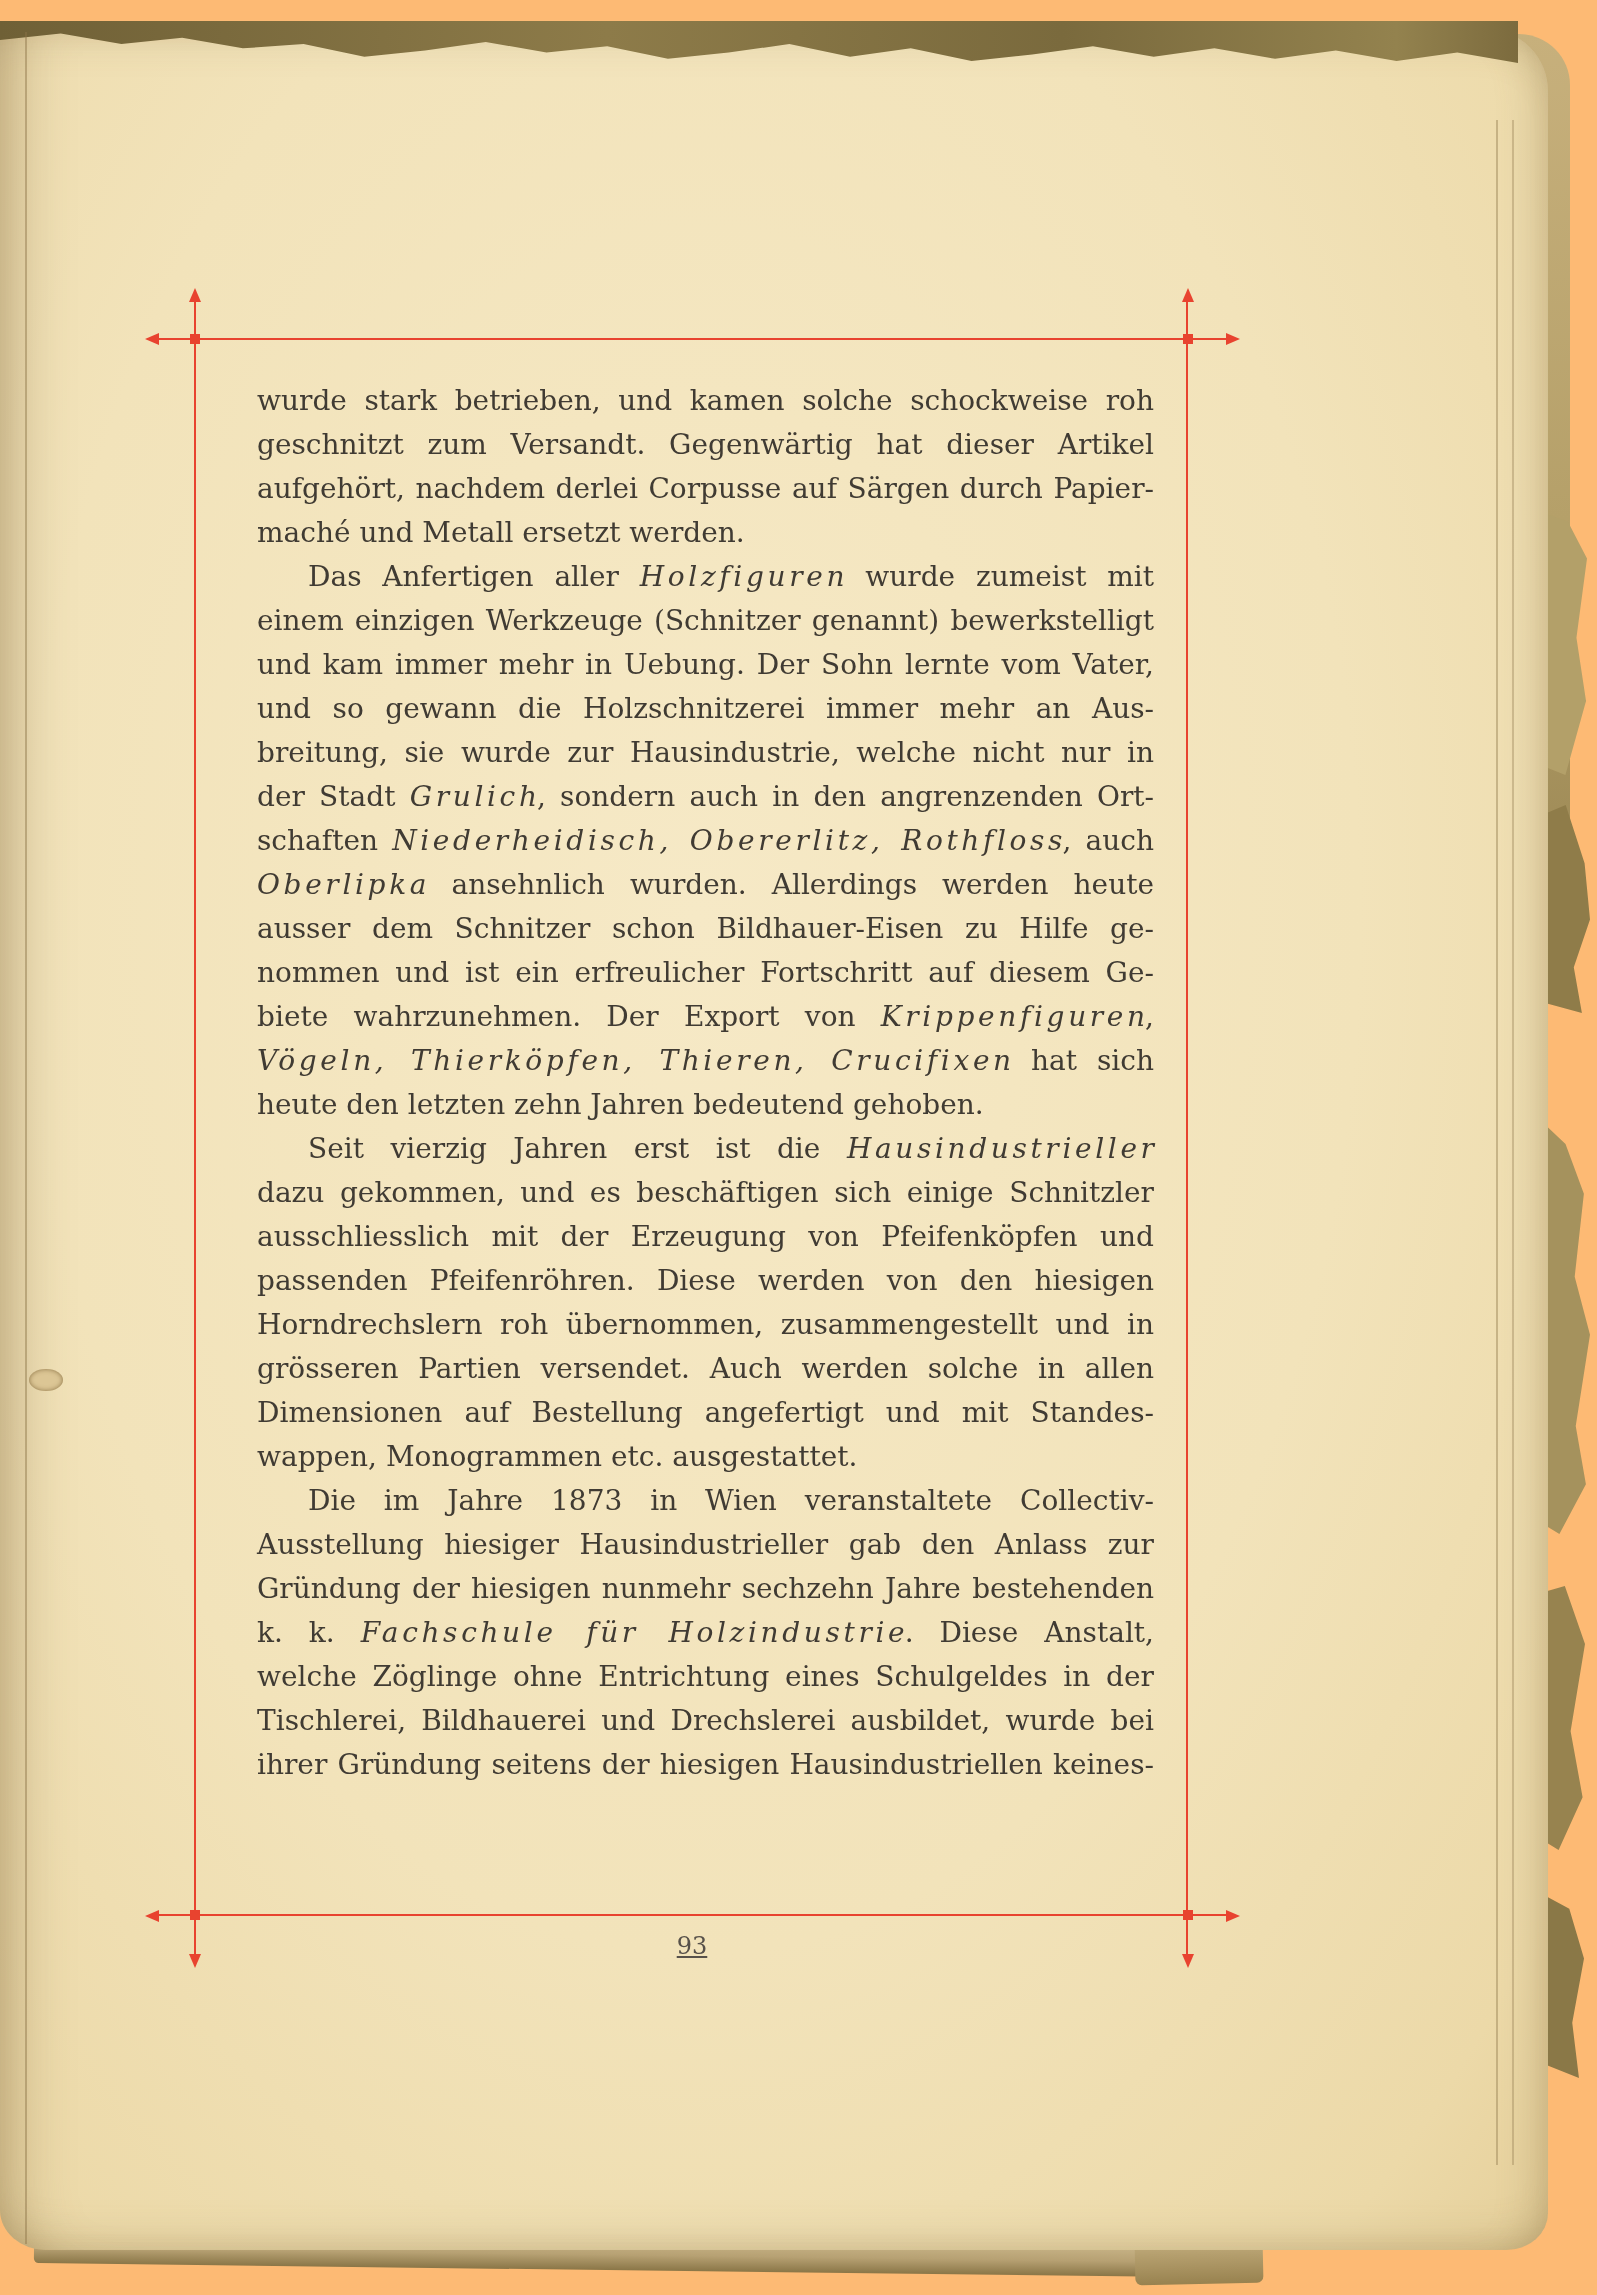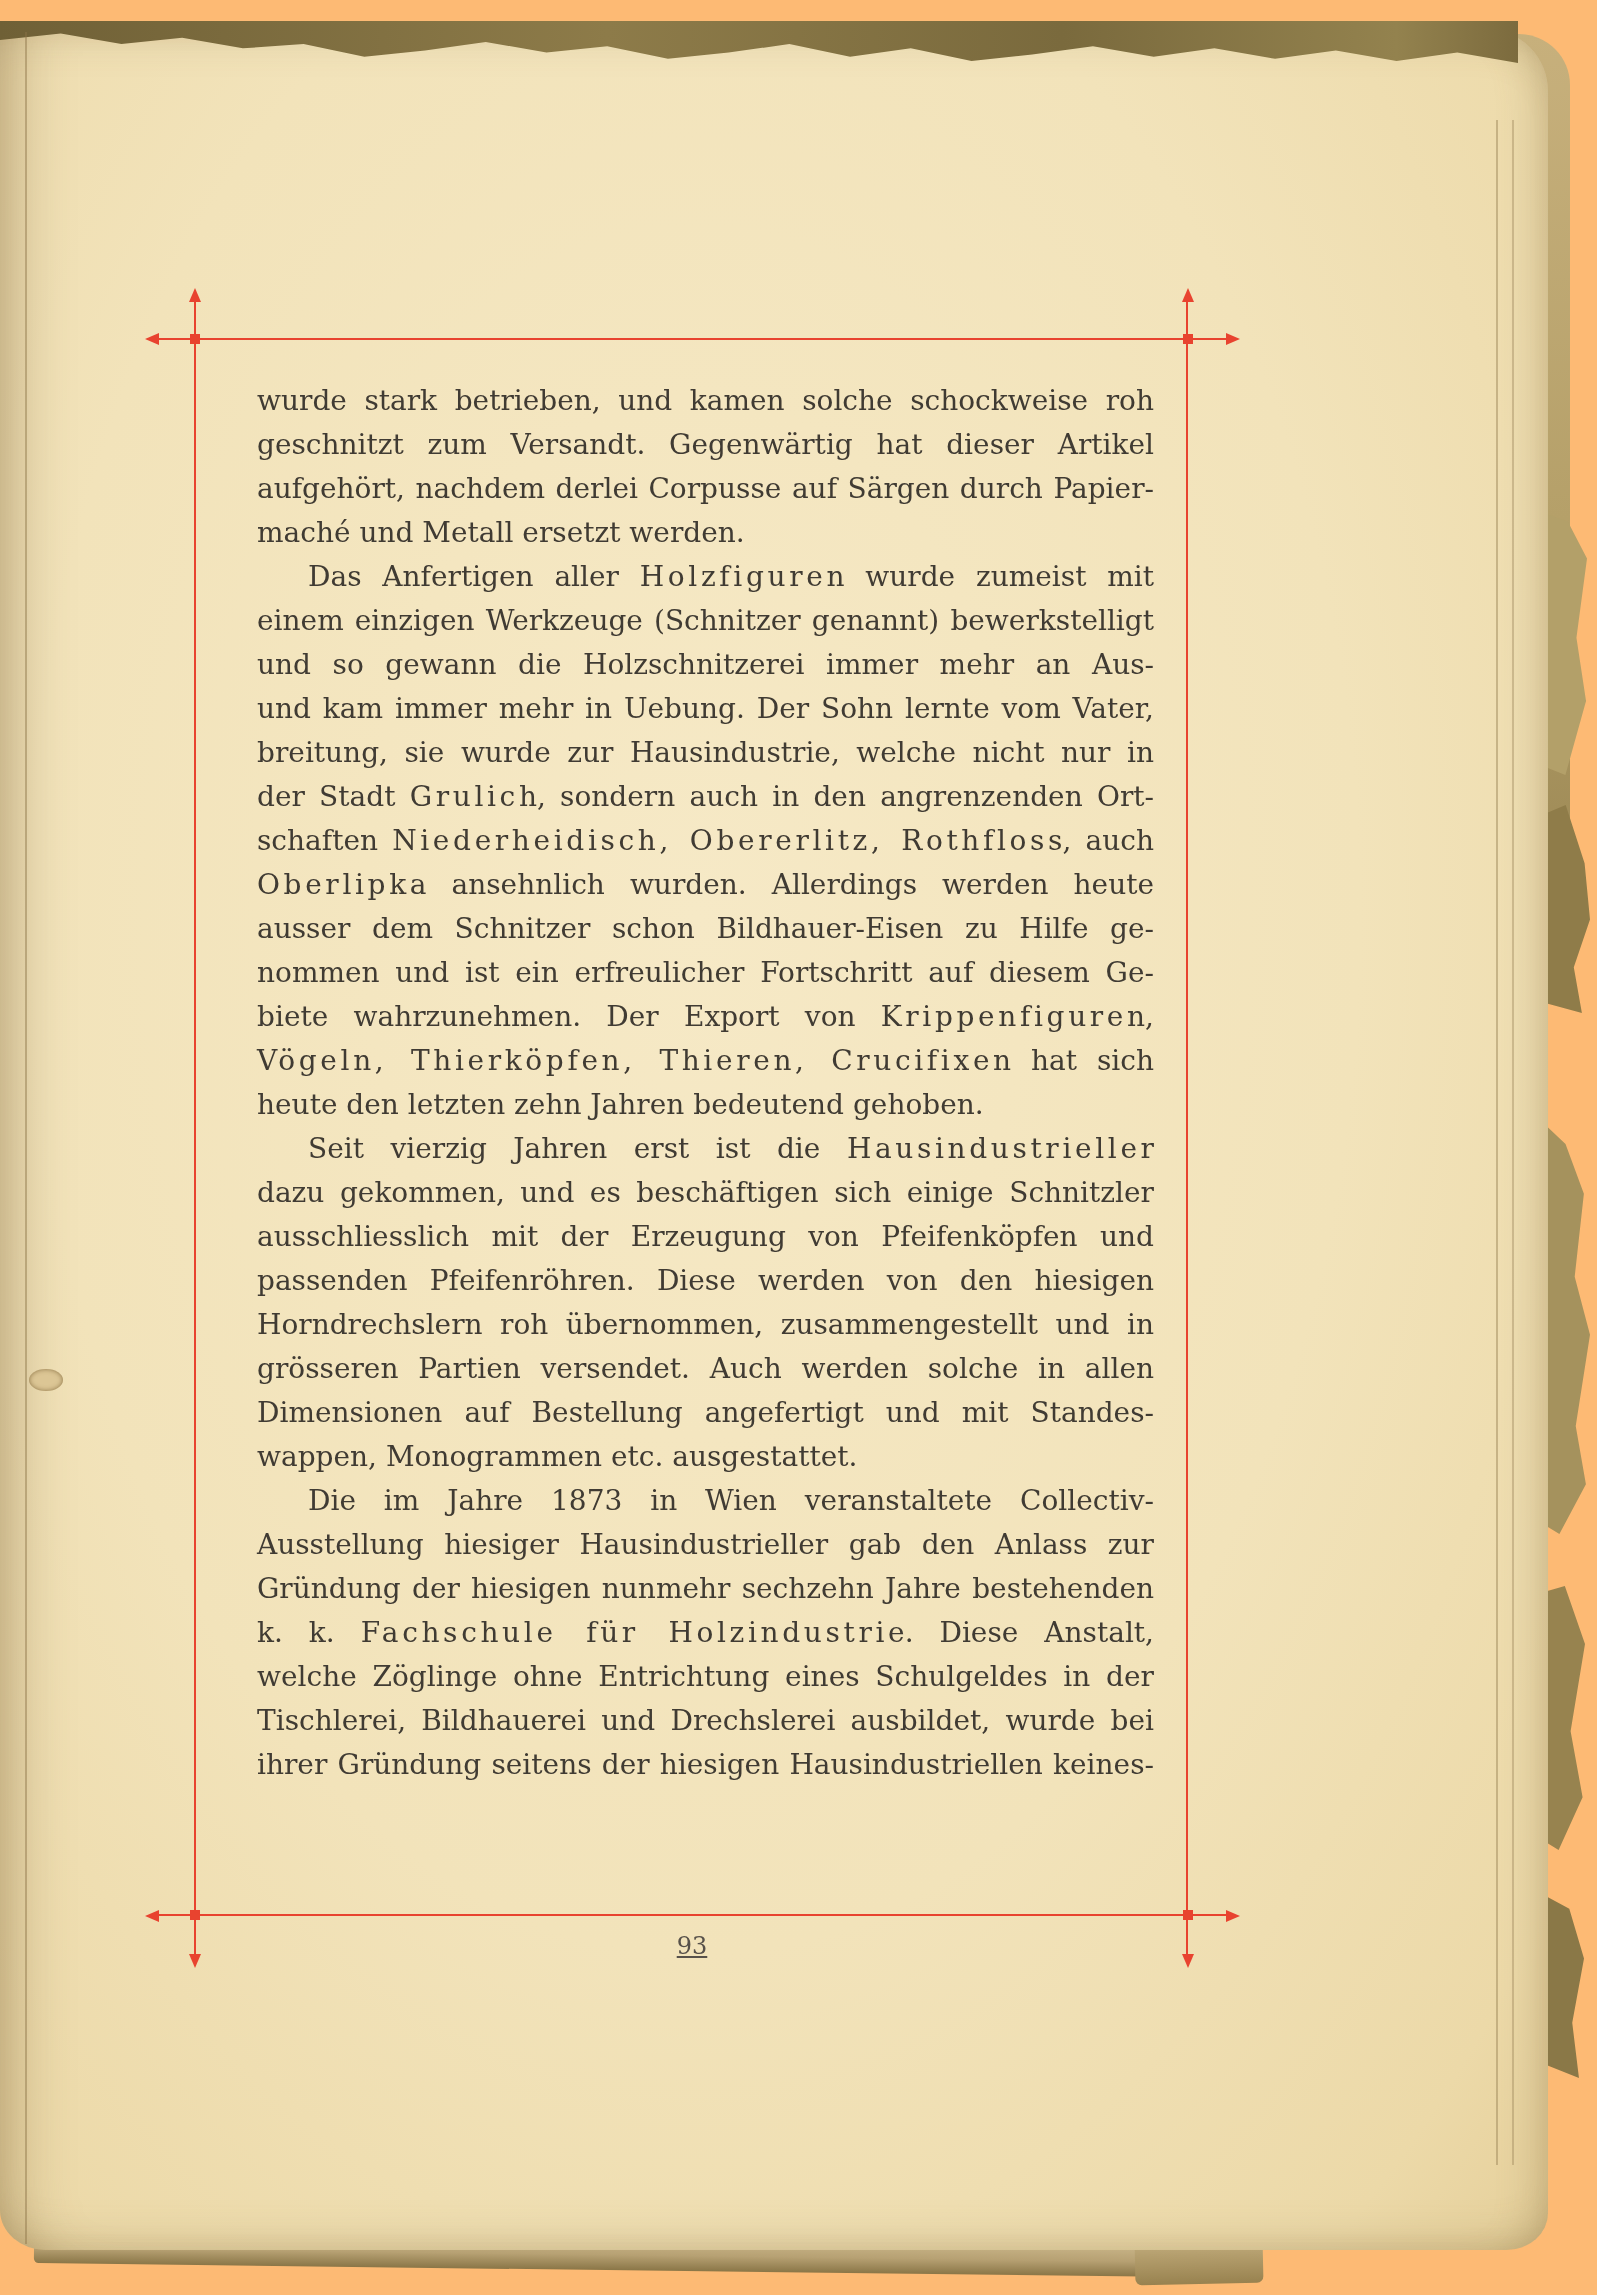--- a/index.html
+++ b/index.html
@@ -84,21 +84,21 @@
   #arr-br-h{left:1226px;top:1910px;border-top:6.4px solid transparent;border-bottom:6.4px solid transparent;border-left:14.4px solid #e8432f;}
   #arr-br-v{left:1182px;top:1954px;border-left:6.4px solid transparent;border-right:6.4px solid transparent;border-top:14.4px solid #e8432f;}
 
   
   #page-text{position:absolute;left:257px;top:379px;width:897px;z-index:5;
     font-size:28px;color:#403b33;}
   .tline{height:44px;line-height:44px;text-align:justify;text-align-last:justify;
     font-kerning:normal;}
   .tline.pend{text-align-last:left;}
   .tline.ind{padding-left:51px;}
-  .sp{letter-spacing:.13em;margin-right:-.13em;}
+  .sp{letter-spacing:.13em;margin-right:-.13em;font-style:italic;}
 
   #page-number{position:absolute;left:660px;top:1932px;width:64px;z-index:5;
     text-align:center;font-size:24px;color:#57514a;text-decoration:underline;}
 </style>
 </head>
 <body>
 
 <div id="scene">
 
   <div id="cover-corner"></div>
@@ -142,22 +142,22 @@
   <div id="arr-br-h" class="arr"></div>
   <div id="arr-br-v" class="arr"></div>
 
   <div id="page-text">
       <div class="tline"><span>wurde stark betrieben, und kamen solche schockweise roh</span></div>
       <div class="tline"><span>geschnitzt zum Versandt. Gegenwärtig hat dieser Artikel</span></div>
       <div class="tline"><span>aufgehört, nachdem derlei Corpusse auf Särgen durch Papier-</span></div>
       <div class="tline pend"><span>maché und Metall ersetzt werden.</span></div>
       <div class="tline ind"><span>Das Anfertigen aller </span><span class="sp">Holzfiguren</span><span> wurde zumeist mit</span></div>
       <div class="tline"><span>einem einzigen Werkzeuge (Schnitzer genannt) bewerkstelligt</span></div>
+      <div class="tline"><span>und kam immer mehr in Uebung. Der Sohn lernte vom Vater,</span></div>
       <div class="tline"><span>und so gewann die Holzschnitzerei immer mehr an Aus-</span></div>
-      <div class="tline"><span>und kam immer mehr in Uebung. Der Sohn lernte vom Vater,</span></div>
       <div class="tline"><span>breitung, sie wurde zur Hausindustrie, welche nicht nur in</span></div>
       <div class="tline"><span>der Stadt </span><span class="sp">Grulich</span><span>, sondern auch in den angrenzenden Ort-</span></div>
       <div class="tline"><span>schaften </span><span class="sp">Niederheidisch, Obererlitz, Rothfloss</span><span>, auch</span></div>
       <div class="tline"><span class="sp">Oberlipka</span><span> ansehnlich wurden. Allerdings werden heute</span></div>
       <div class="tline"><span>ausser dem Schnitzer schon Bildhauer-Eisen zu Hilfe ge-</span></div>
       <div class="tline"><span>nommen und ist ein erfreulicher Fortschritt auf diesem Ge-</span></div>
       <div class="tline"><span>biete wahrzunehmen. Der Export von </span><span class="sp">Krippenfiguren</span><span>,</span></div>
       <div class="tline"><span class="sp">Vögeln, Thierköpfen, Thieren, Crucifixen</span><span> hat sich</span></div>
       <div class="tline pend"><span>heute den letzten zehn Jahren bedeutend gehoben.</span></div>
       <div class="tline ind"><span>Seit vierzig Jahren erst ist die </span><span class="sp">Hausindustrieller</span></div>

